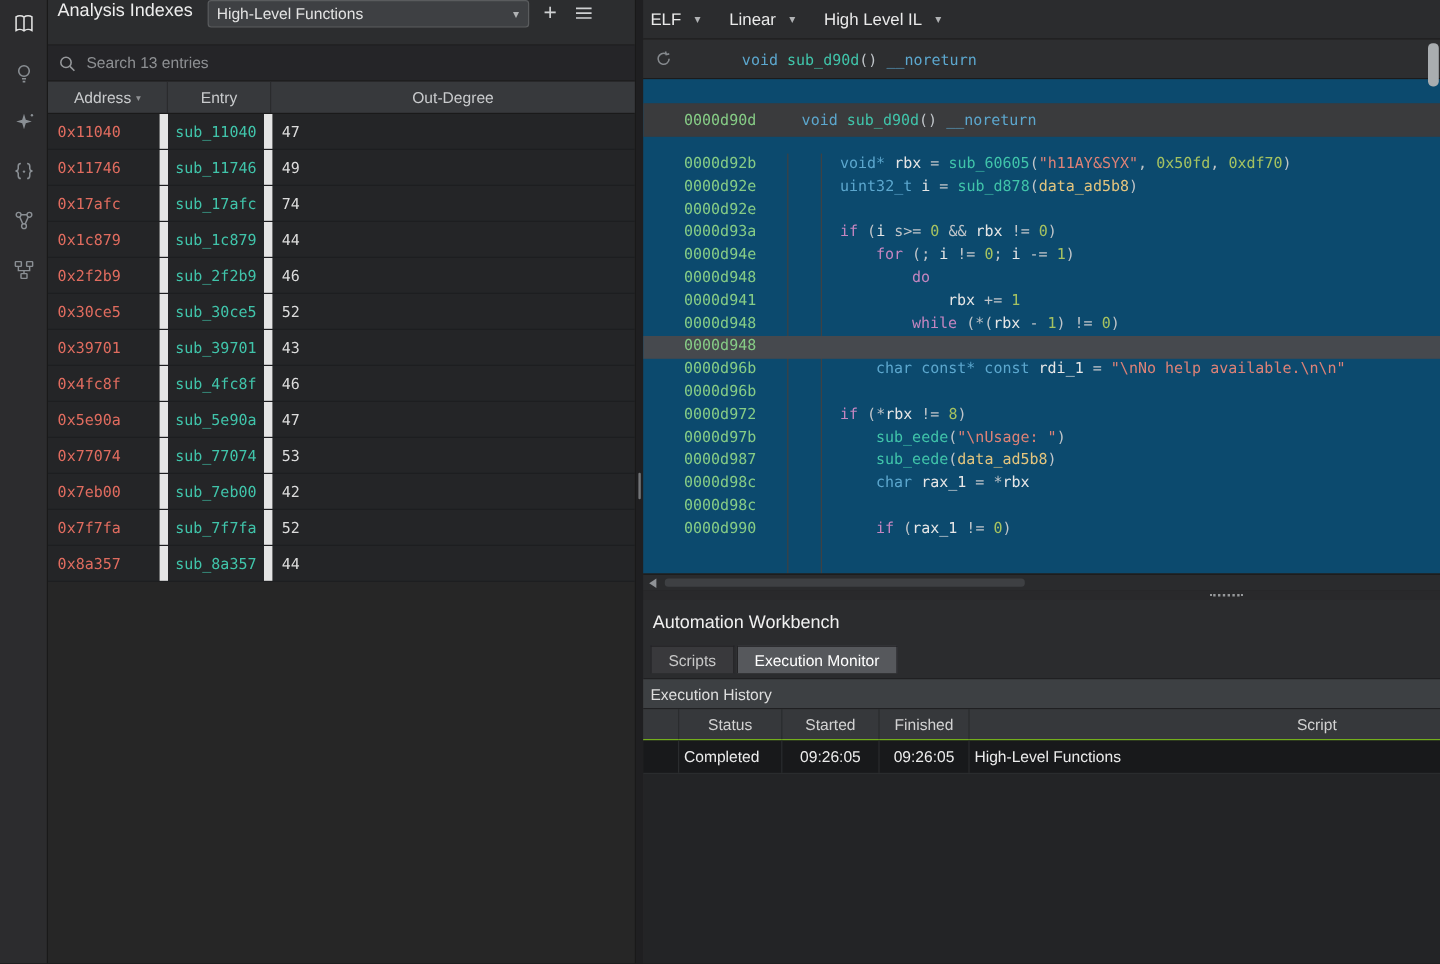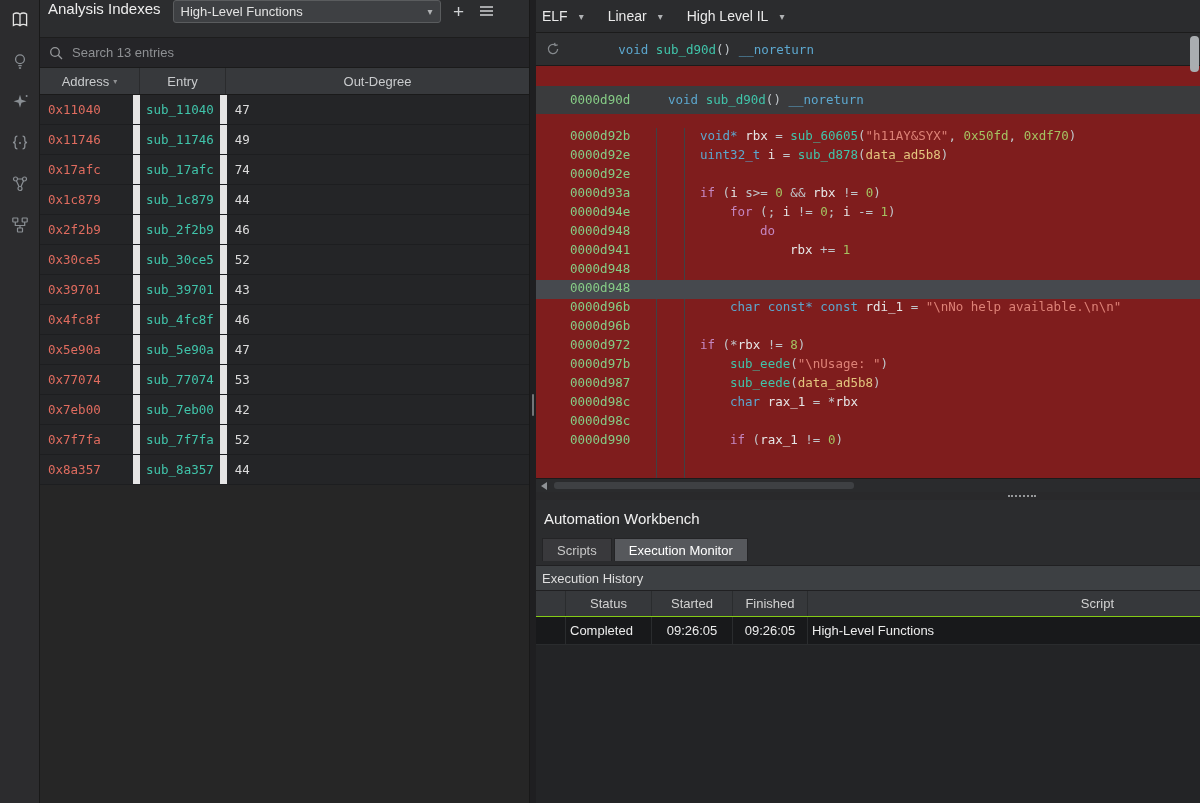--- a/index.html
+++ b/index.html
@@ -55,21 +55,21 @@
   
   .right-pane{flex:1;display:flex;flex-direction:column;position:relative;min-width:0;}
   .topbar{height:33px;flex:0 0 33px;background:#2b2c2e;border-bottom:1px solid #1b1b1b;
     display:flex;align-items:center;gap:24px;padding:0 6px 0 6px;box-sizing:border-box;}
   .tb-item{display:flex;align-items:center;gap:6px;font-size:14px;color:#eaeaea;cursor:pointer;}
 
   .sticky{height:33px;flex:0 0 33px;background:#2d2e30;border-bottom:1px solid #1b1b1b;
     display:flex;align-items:center;padding:0 10px;gap:12px;box-sizing:border-box;
     font:12.5px "DejaVu Sans Mono",monospace;white-space:pre;}
 
-  .code-area{height:412px;flex:0 0 412px;background:#7f1d1d;position:relative;overflow:hidden;}
+  .code-area{height:412px;flex:0 0 412px;background:#0c4a6e;position:relative;overflow:hidden;}
   .guide{position:absolute;width:1px;top:62px;bottom:0;background:#3f4144;}
   .g1{left:120px}.g2{left:148px}
   .code-line{display:flex;height:19px;line-height:19px;font:12.5px "DejaVu Sans Mono",monospace;
     white-space:pre;position:relative;cursor:default;}
   .code-line .la{flex:0 0 130px;padding-left:34px;box-sizing:border-box;color:#86cc86;}
   .code-line.hdr{height:28px;line-height:28px;background:#3a3b3d;margin-top:20px;margin-bottom:14px;}
   .code-line.hl{background:#46494e;}
   .tk-ty{color:#5ca7ce}.tk-fn{color:#40c4aa}.tk-st{color:#de8277}.tk-nu{color:#a5c261}
   .tk-da{color:#e3c57e}.tk-kw{color:#c586c0}.tk-va{color:#e6e6e6}.tk-pl{color:#c0c5c9}
 
@@ -300,21 +300,21 @@
       <div class="guide g2"></div>
       <div id="code-lines">
           <div class="code-line hdr"><span class="la">0000d90d</span><span class="lc" style="padding-left: 2px;"><span class="tk-ty">void </span><span class="tk-fn">sub_d90d</span><span class="tk-pl">() </span><span class="tk-ty">__noreturn</span></span></div>
           <div class="code-line"><span class="la">0000d92b</span><span class="lc" style="padding-left: 34px;"><span class="tk-ty">void* </span><span class="tk-va">rbx</span><span class="tk-pl"> = </span><span class="tk-fn">sub_60605</span><span class="tk-pl">(</span><span class="tk-st">"h11AY&amp;SYX"</span><span class="tk-pl">, </span><span class="tk-nu">0x50fd</span><span class="tk-pl">, </span><span class="tk-nu">0xdf70</span><span class="tk-pl">)</span></span></div>
           <div class="code-line"><span class="la">0000d92e</span><span class="lc" style="padding-left: 34px;"><span class="tk-ty">uint32_t </span><span class="tk-va">i</span><span class="tk-pl"> = </span><span class="tk-fn">sub_d878</span><span class="tk-pl">(</span><span class="tk-da">data_ad5b8</span><span class="tk-pl">)</span></span></div>
           <div class="code-line"><span class="la">0000d92e</span><span class="lc" style="padding-left: 34px;"></span></div>
           <div class="code-line"><span class="la">0000d93a</span><span class="lc" style="padding-left: 34px;"><span class="tk-kw">if</span><span class="tk-pl"> (</span><span class="tk-va">i</span><span class="tk-pl"> s&gt;= </span><span class="tk-nu">0</span><span class="tk-pl"> &amp;&amp; </span><span class="tk-va">rbx</span><span class="tk-pl"> != </span><span class="tk-nu">0</span><span class="tk-pl">)</span></span></div>
           <div class="code-line"><span class="la">0000d94e</span><span class="lc" style="padding-left: 64px;"><span class="tk-kw">for</span><span class="tk-pl"> (; </span><span class="tk-va">i</span><span class="tk-pl"> != </span><span class="tk-nu">0</span><span class="tk-pl">; </span><span class="tk-va">i</span><span class="tk-pl"> -= </span><span class="tk-nu">1</span><span class="tk-pl">)</span></span></div>
           <div class="code-line"><span class="la">0000d948</span><span class="lc" style="padding-left: 94px;"><span class="tk-kw">do</span></span></div>
           <div class="code-line"><span class="la">0000d941</span><span class="lc" style="padding-left: 124px;"><span class="tk-va">rbx</span><span class="tk-pl"> += </span><span class="tk-nu">1</span></span></div>
-          <div class="code-line"><span class="la">0000d948</span></div>
+          <div class="code-line"><span class="la">0000d948</span><span class="lc" style="padding-left: 94px;"><span class="tk-kw">while</span><span class="tk-pl"> (*(</span><span class="tk-va">rbx</span><span class="tk-pl"> - </span><span class="tk-nu">1</span><span class="tk-pl">) != </span><span class="tk-nu">0</span><span class="tk-pl">)</span></span></div>
           <div class="code-line hl"><span class="la">0000d948</span><span class="lc" style="padding-left: 34px;"></span></div>
           <div class="code-line"><span class="la">0000d96b</span><span class="lc" style="padding-left: 64px; text-align: right;"><span class="tk-ty">char const* const </span><span class="tk-va">rdi_1</span><span class="tk-pl"> = </span><span class="tk-st">"\nNo help available.\n\n"</span></span></div>
           <div class="code-line"><span class="la">0000d96b</span><span class="lc" style="padding-left: 34px;"></span></div>
           <div class="code-line"><span class="la">0000d972</span><span class="lc" style="padding-left: 34px;"><span class="tk-kw">if</span><span class="tk-pl"> (*</span><span class="tk-va">rbx</span><span class="tk-pl"> != </span><span class="tk-nu">8</span><span class="tk-pl">)</span></span></div>
           <div class="code-line"><span class="la">0000d97b</span><span class="lc" style="padding-left: 64px;"><span class="tk-fn">sub_eede</span><span class="tk-pl">(</span><span class="tk-st">"\nUsage: "</span><span class="tk-pl">)</span></span></div>
           <div class="code-line"><span class="la">0000d987</span><span class="lc" style="padding-left: 64px;"><span class="tk-fn">sub_eede</span><span class="tk-pl">(</span><span class="tk-da">data_ad5b8</span><span class="tk-pl">)</span></span></div>
           <div class="code-line"><span class="la">0000d98c</span><span class="lc" style="padding-left: 64px;"><span class="tk-ty">char </span><span class="tk-va">rax_1</span><span class="tk-pl"> = *</span><span class="tk-va">rbx</span></span></div>
           <div class="code-line"><span class="la">0000d98c</span><span class="lc" style="padding-left: 34px;"></span></div>
           <div class="code-line partial"><span class="la">0000d990</span><span class="lc" style="padding-left: 64px;"><span class="tk-kw">if</span><span class="tk-pl"> (</span><span class="tk-va">rax_1</span><span class="tk-pl"> != </span><span class="tk-nu">0</span><span class="tk-pl">)</span></span></div>
         </div>

